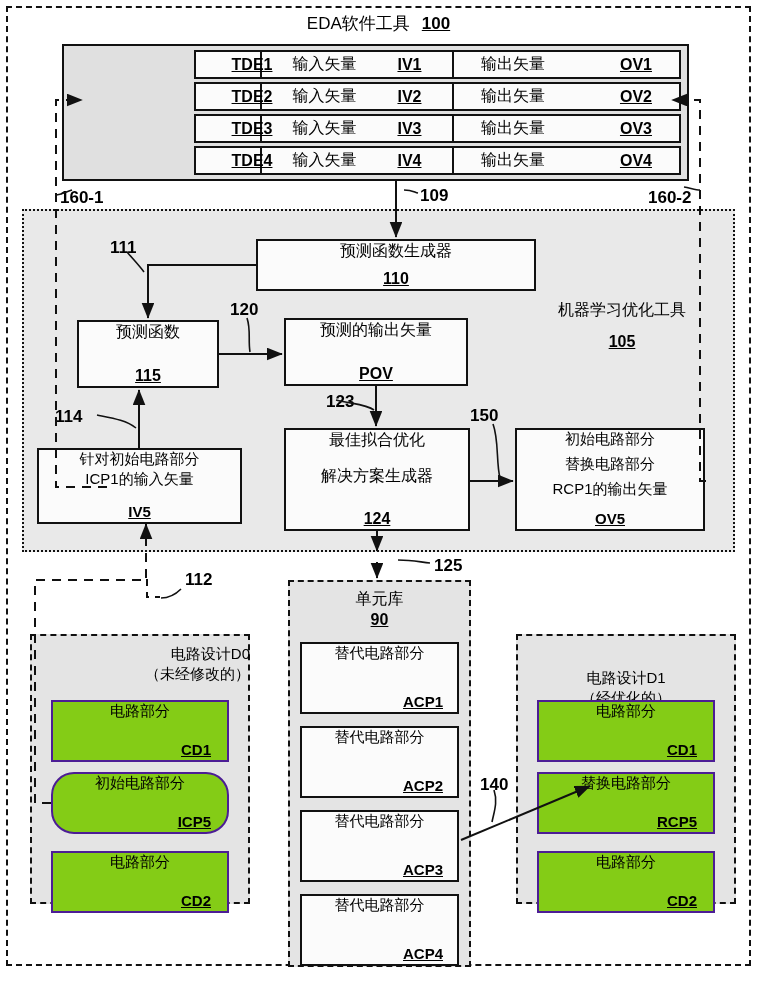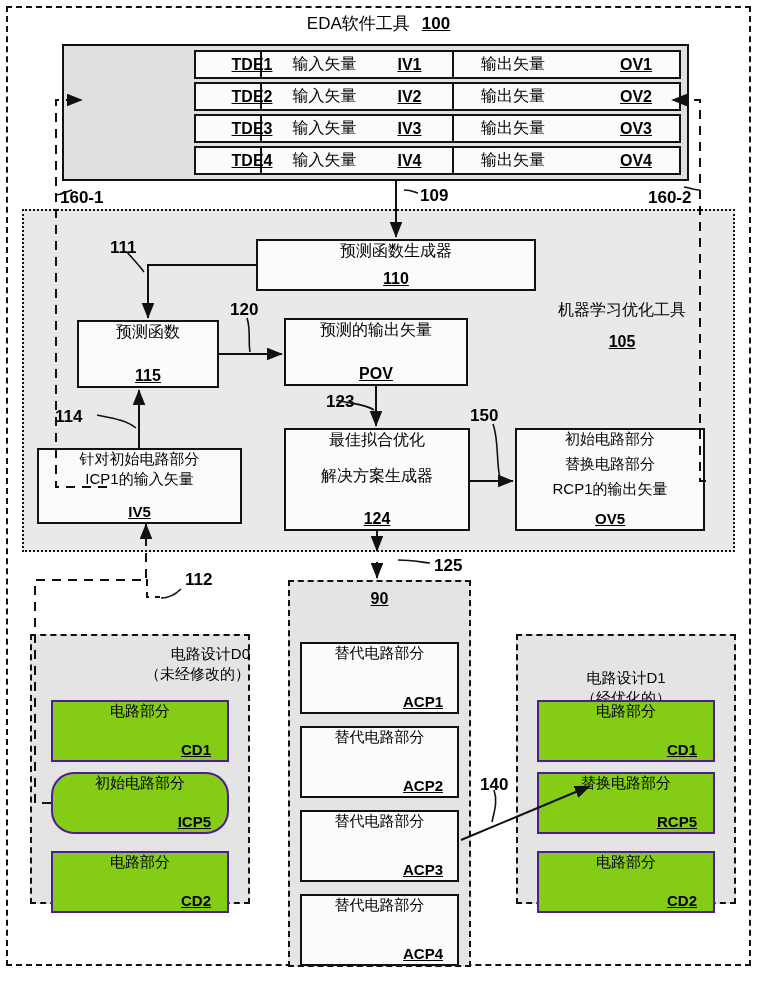--- a/index.html
+++ b/index.html
@@ -261,20 +261,21 @@
 
   <div class="box" style="left:515px; top:428px; width:190px; height:103px; font-size:15px;">
     <span class="ln">初始电路部分</span>
     <span class="ln">替换电路部分</span>
     <span class="ln">RCP1的输出矢量</span>
     <span class="ln ref" style="margin-top:5px;">OV5</span>
   </div>
 
   <div class="cell-frame"></div>
   <div class="lbl" style="left:288px; top:589px; width:183px; text-align:center; font-size:16px; line-height:1.3;">
+    <div>单元库</div>
     <div class="ref">90</div>
   </div>
 
   <div class="box cellbox" style="top:642px;">
     <span class="ln ln1">替代电路部分</span>
     <span class="ln ref">ACP1</span>
   </div>
   <div class="box cellbox" style="top:726px;">
     <span class="ln ln1">替代电路部分</span>
     <span class="ln ref">ACP2</span>

